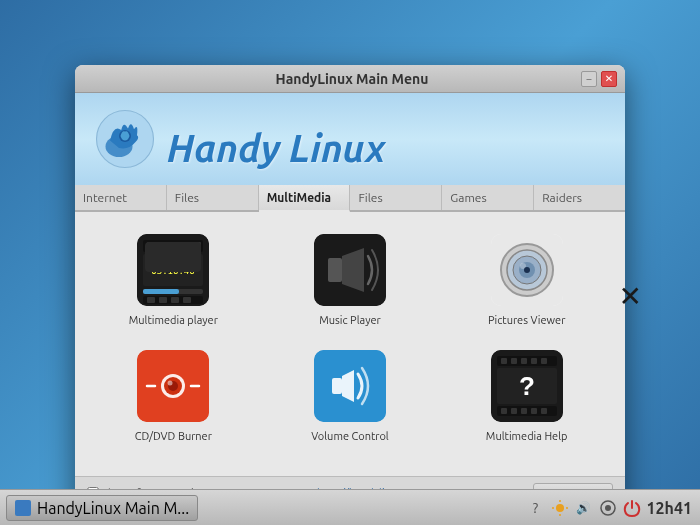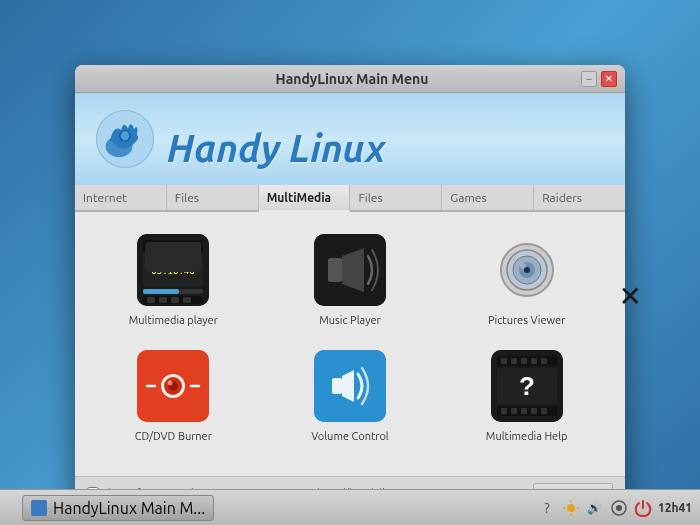--- a/index.html
+++ b/index.html
@@ -32,21 +32,21 @@
       display: flex;
       align-items: center;
       z-index: 100;
       border-top: 1px solid #999;
     }
 
     .taskbar-left {
       display: flex;
       align-items: center;
       flex: 1;
-      padding-left: 22px;
+      padding-left: 6px;
     }
 
     .taskbar-app {
       display: flex;
       align-items: center;
       gap: 6px;
       background: linear-gradient(to bottom, #c8c8c8, #a0a0a0);
       border: 1px solid #888;
       border-radius: 3px;
       padding: 2px 8px;
@@ -62,21 +62,21 @@
     }
 
     .taskbar-right {
       display: flex;
       align-items: center;
       gap: 6px;
       padding-right: 8px;
     }
 
     .taskbar-time {
-      font-size: 12px;
+      font-size: 16px;
       font-weight: bold;
       color: #333;
     }
 
     .taskbar-icon {
       width: 18px;
       height: 18px;
       display: flex;
       align-items: center;
       justify-content: center;

